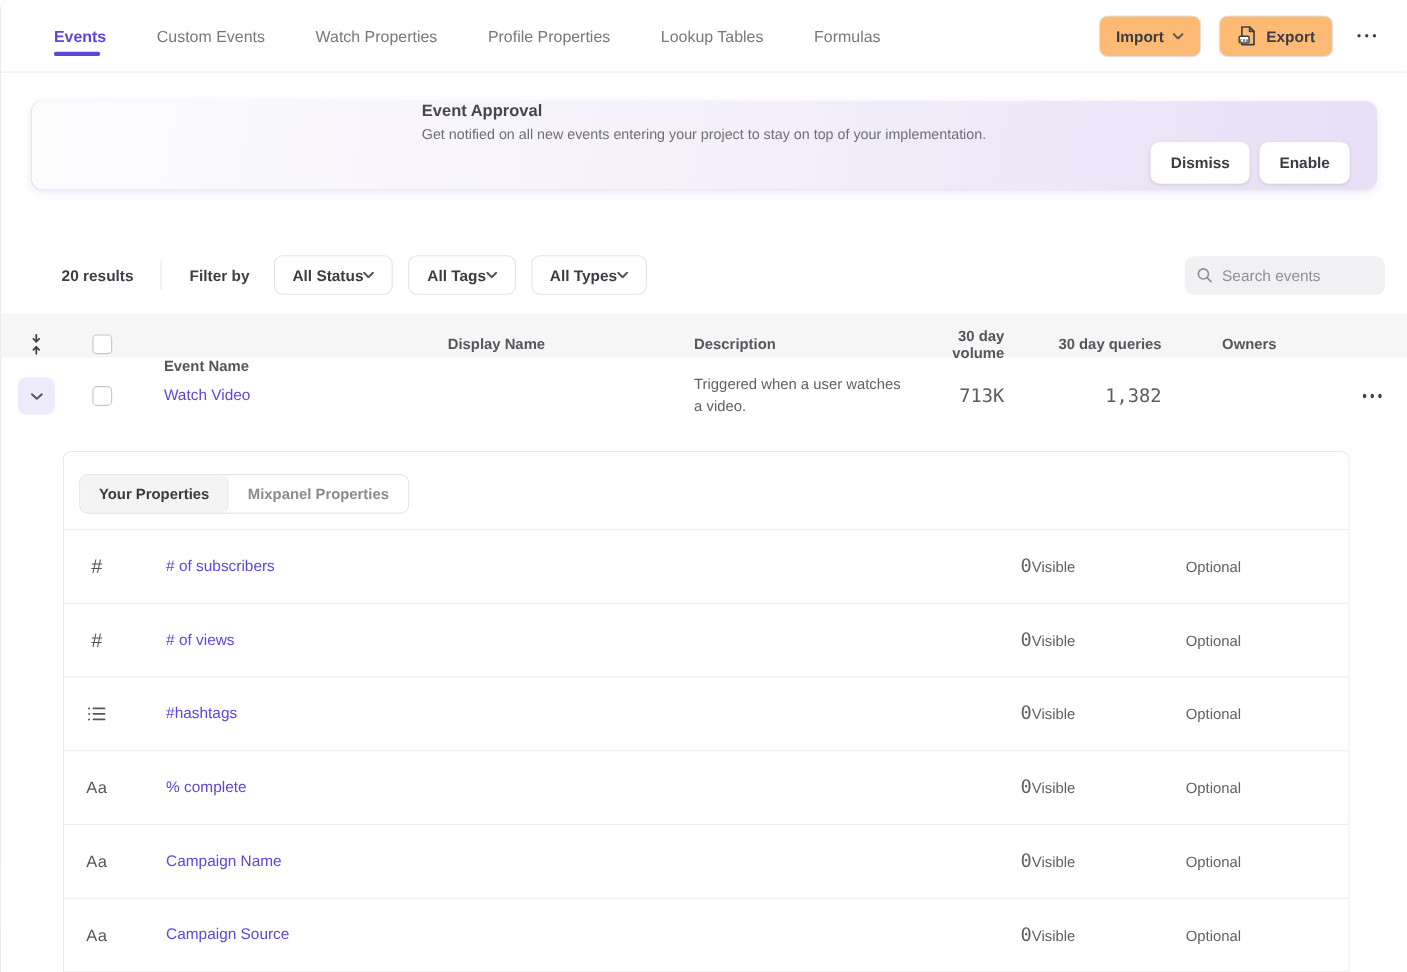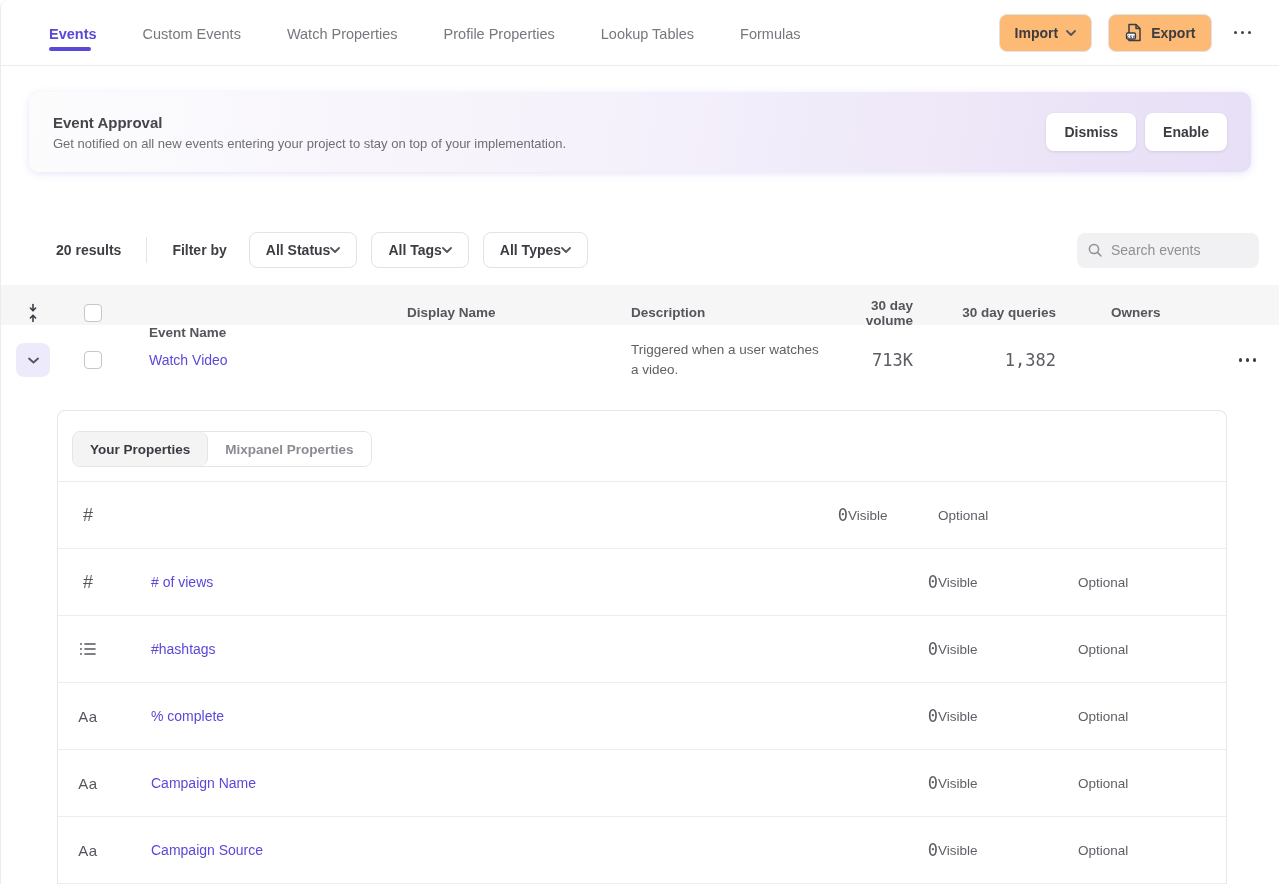--- a/index.html
+++ b/index.html
@@ -21,21 +21,21 @@
   .btn { display:inline-flex; align-items:center; gap:8px; background:#fdba74;
     border:1px solid #e2e2e5; border-radius:8px; height:38px; padding:0 15px;
     font-family:"Liberation Sans", sans-serif; font-size:14px; font-weight:600;
     color:#3c3c42; cursor:pointer; }
   .icon-btn { border:none; background:none; cursor:pointer; padding:6px; display:flex; align-items:center; }
   .chev { stroke:#55555b; stroke-width:1.8; fill:none; stroke-linecap:round; stroke-linejoin:round; }
 
   
   .banner { margin:26px 28px 0; height:80px; border-radius:10px; display:flex; align-items:center;
     padding:0 24px; background:linear-gradient(100deg, #fcfcfd 0%, #f5f1fb 48%, #e7dff6 100%);
-    box-shadow:0 2px 8px rgba(90,73,216,0.13), 0 0 1px rgba(0,0,0,0.08); }
+    box-shadow:0 2px 8px rgba(90,73,216,0.13), 0 0 1px rgba(0,0,0,0.08);flex-direction:column; }
   .banner-title { font-size:15px; font-weight:700; color:#46464c; }
   .banner-sub { font-size:13px; color:#6e6e75; margin-top:5px; }
   .banner-actions { margin-left:auto; display:flex; gap:9px; }
   .banner-btn { background:#fff; border:none; border-radius:8px; height:38px; padding:0 18px;
     font-family:"Liberation Sans", sans-serif; font-size:14px; font-weight:600; color:#3c3c42;
     box-shadow:0 1px 3px rgba(0,0,0,0.10); cursor:pointer; }
 
   
   .filterbar { margin-top:60px; height:36px; display:flex; align-items:center;
     padding-left:55px; padding-right:20px; }
@@ -229,20 +229,21 @@
       <div class="segmented">
         <div class="seg active">Your Properties</div>
         <div class="seg inactive">Mixpanel Properties</div>
       </div>
     </div>
 
     <div class="prop-row">
       <div class="prop-icon">
           <span class="glyph-number">#</span>
         </div>
+      <div class="prop-name"><a class="link"># of subscribers</a></div>
       <div class="prop-count mono">0</div>
       <div class="prop-mid">Visible</div>
       <div class="prop-mid">Optional</div>
       <div></div>
     </div>
 
     <div class="prop-row">
       <div class="prop-icon">
           <span class="glyph-number">#</span>
         </div>

